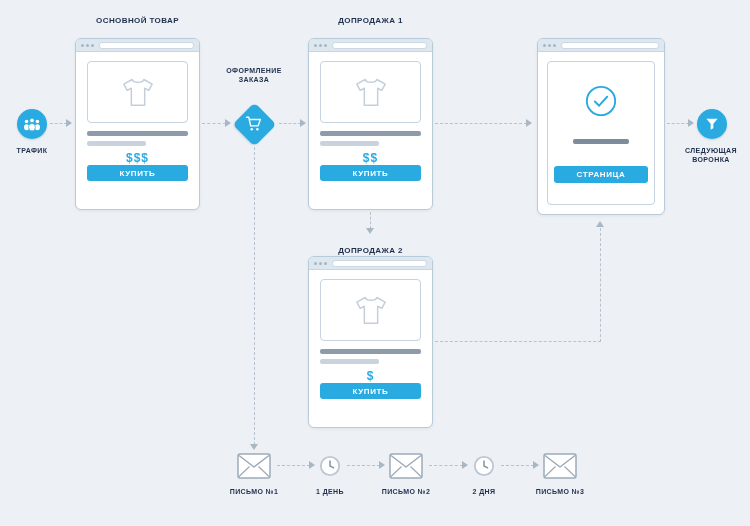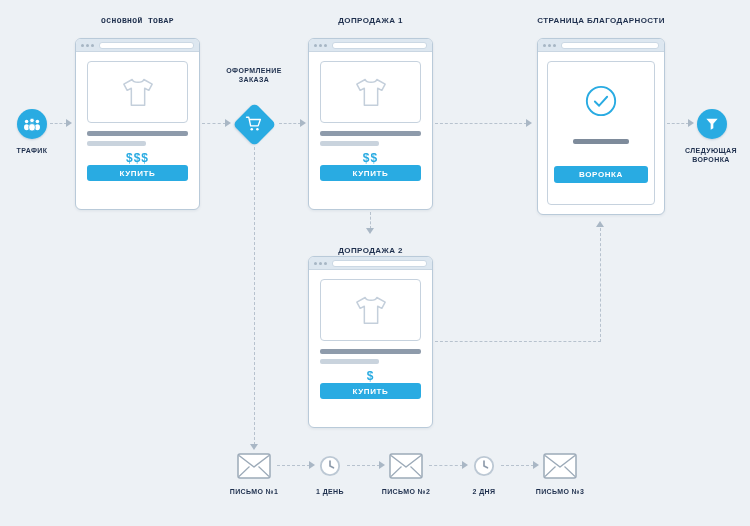--- a/index.html
+++ b/index.html
@@ -97,21 +97,21 @@
       <circle cx="4.8" cy="8.6" r="2.4" fill="#fff"></circle>
         <rect x="1.4" y="12.2" width="6.8" height="8" rx="3.4" fill="#fff"></rect>
       <circle cx="19.2" cy="8.6" r="2.4" fill="#fff"></circle>
         <rect x="15.8" y="12.2" width="6.8" height="8" rx="3.4" fill="#fff"></rect>
       <circle cx="12" cy="7.2" r="3" fill="#fff" stroke="#29abe2" stroke-width="1"></circle>
       <rect x="7.6" y="11.4" width="8.8" height="10" rx="4.4" fill="#fff" stroke="#29abe2" stroke-width="1"></rect>
     </svg>
   </div>
   <div class="node-title small-title" style="left:0; top:146px; width:64px;">ТРАФИК</div>
 
-  <div class="node-title" style="left:75px; top:16px; width:125px;font-family:Liberation Mono, monospace;">ОСНОВНОЙ ТОВАР</div>
+  <div class="node-title" style="left:75px; top:16px; width:125px;">ОСНОВНОЙ ТОВАР</div>
   <div class="browser" style="left:75px; top:38px; width:125px; height:172px;">
     <div class="browser-header">
       <span class="dot"></span>
       <span class="dot"></span>
       <span class="dot"></span>
       <span class="urlbar"></span>
     </div>
     <div class="browser-body">
       <div class="shirt-box">
         <svg width="40" height="40" viewBox="0 0 48 48">
@@ -172,35 +172,34 @@
           <path d="M17 9 L7 14.5 L11 22 L16 19.5 L16 40 L32 40 L32 19.5 L37 22 L41 14.5 L31 9 C29.5 13.5 18.5 13.5 17 9 Z" fill="none" stroke="#c4cfdb" stroke-width="1.8" stroke-linejoin="round"></path>
         </svg>
       </div>
       <div class="bar dark"></div>
       <div class="bar light"></div>
       <div class="price">$</div>
       <div class="buy-btn">КУПИТЬ</div>
     </div>
   </div>
 
-  <div class="node-title" style="left:508px; top:16px; width:186px;">СТРАНИЦА БЛАГОДАРНОСТИ</div>
   <div class="browser" style="left:537px; top:38px; width:128px; height:177px;">
     <div class="browser-header">
       <span class="dot"></span>
       <span class="dot"></span>
       <span class="dot"></span>
       <span class="urlbar"></span>
     </div>
     <div class="ty-box">
       <svg width="34" height="34" viewBox="0 0 36 36">
         <circle cx="18" cy="18" r="15" fill="none" stroke="#29abe2" stroke-width="2"></circle>
         <path d="M11.5 18.5 L16 23 L24.5 13.5" fill="none" stroke="#29abe2" stroke-width="2" stroke-linecap="round" stroke-linejoin="round"></path>
       </svg>
       <div class="ty-line"></div>
-      <div class="buy-btn ty-btn">ВОРОНКА</div>
+      <div class="buy-btn ty-btn">СТРАНИЦА</div>
     </div>
   </div>
 
   <div class="hub" style="left:697px; top:109px;">
     <svg width="16" height="16" viewBox="0 0 24 24">
       <path d="M3.5 4 H20.5 L14 11.5 V18.5 L10 20.5 V11.5 Z" fill="#fff"></path>
     </svg>
   </div>
   <div class="node-title small-title" style="left:672px; top:146px; width:78px;">СЛЕДУЮЩАЯ ВОРОНКА</div>
 

